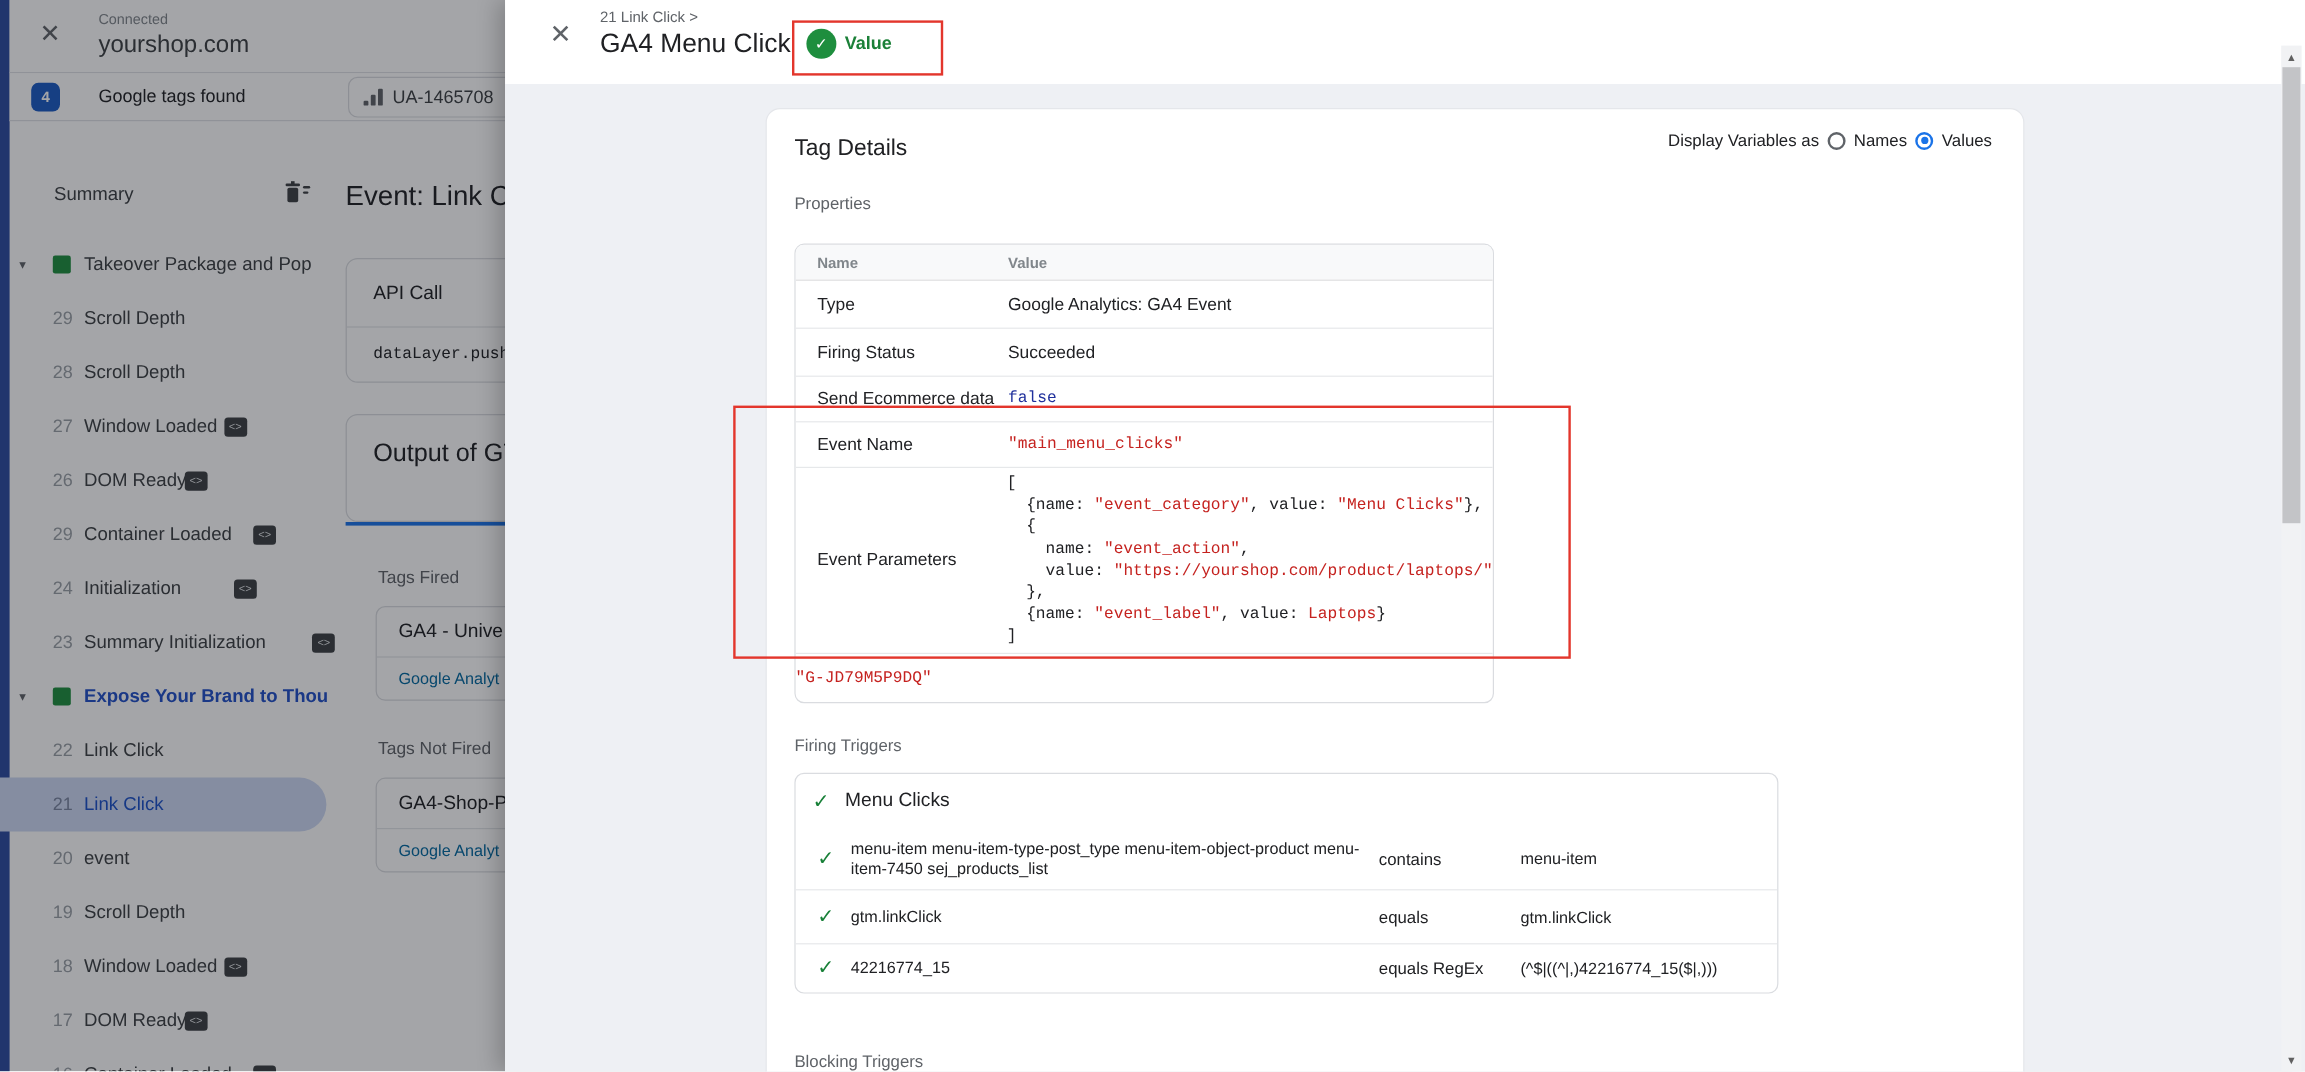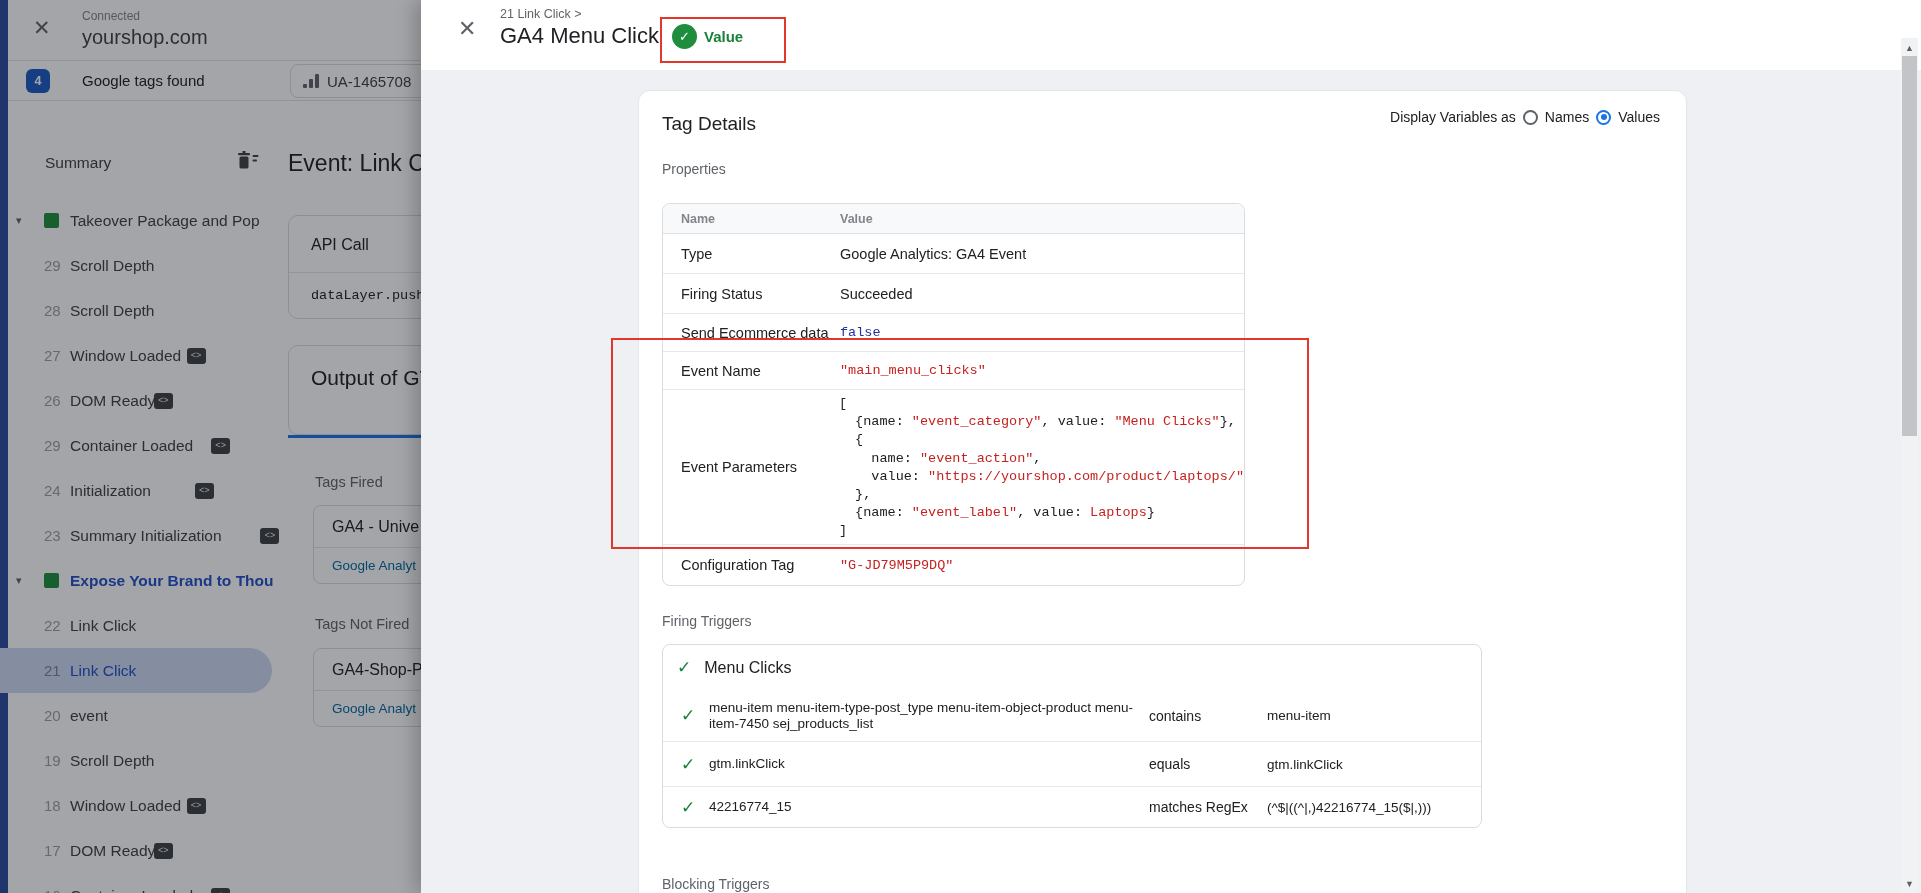--- a/index.html
+++ b/index.html
@@ -295,21 +295,20 @@
                 <div class="pt-name">Event Name</div>
                 <div class="pt-val mono mono-red">"main_menu_clicks"</div>
               </div>
               <div class="pt-row" style="height: 155px;">
                 <div class="pt-name">Event Parameters</div>
                 <div class="pt-val" style="align-items: flex-start;">
                   <div class="mono codeblock"><div><span>[</span></div><div><span>  {name: </span><span class="r">"event_category"</span><span>, value: </span><span class="r">"Menu Clicks"</span><span>},</span></div><div><span>  {</span></div><div><span>    name: </span><span class="r">"event_action"</span><span>,</span></div><div><span>    value: </span><span class="r">"https://yourshop.com/product/laptops/"</span></div><div><span>  },</span></div><div><span>  {name: </span><span class="r">"event_label"</span><span>, value: </span><span class="r">Laptops</span><span>}</span></div><div><span>]</span></div></div>
                 </div>
               </div>
               <div class="pt-row" style="height: 40px;">
-                <div class="pt-name">Configuration Tag</div>
                 <div class="pt-val mono mono-red">"G-JD79M5P9DQ"</div>
               </div>
             </div>
         </div>
 
         <div class="sec-label" style="top:522px;">Firing Triggers</div>
 
         <div class="tcard">
           <div class="t-name">
             <span class="check">✓</span>
@@ -324,21 +323,21 @@
               </div>
               <div class="f-row" style="height: 45px;">
                 <div class="f-check check">✓</div>
                 <div class="f-field">gtm.linkClick</div>
                 <div class="f-op">equals</div>
                 <div class="f-val">gtm.linkClick</div>
               </div>
               <div class="f-row" style="height: 40px;">
                 <div class="f-check check">✓</div>
                 <div class="f-field">42216774_15</div>
-                <div class="f-op">matches RegEx</div>
+                <div class="f-op">equals RegEx</div>
                 <div class="f-val">(^$|((^|,)42216774_15($|,)))</div>
               </div>
             </div>
         </div>
 
         <div class="sec-label" style="top:785px;">Blocking Triggers</div>
       </div>
 
       <div class="redbox2"></div>
     </div>

